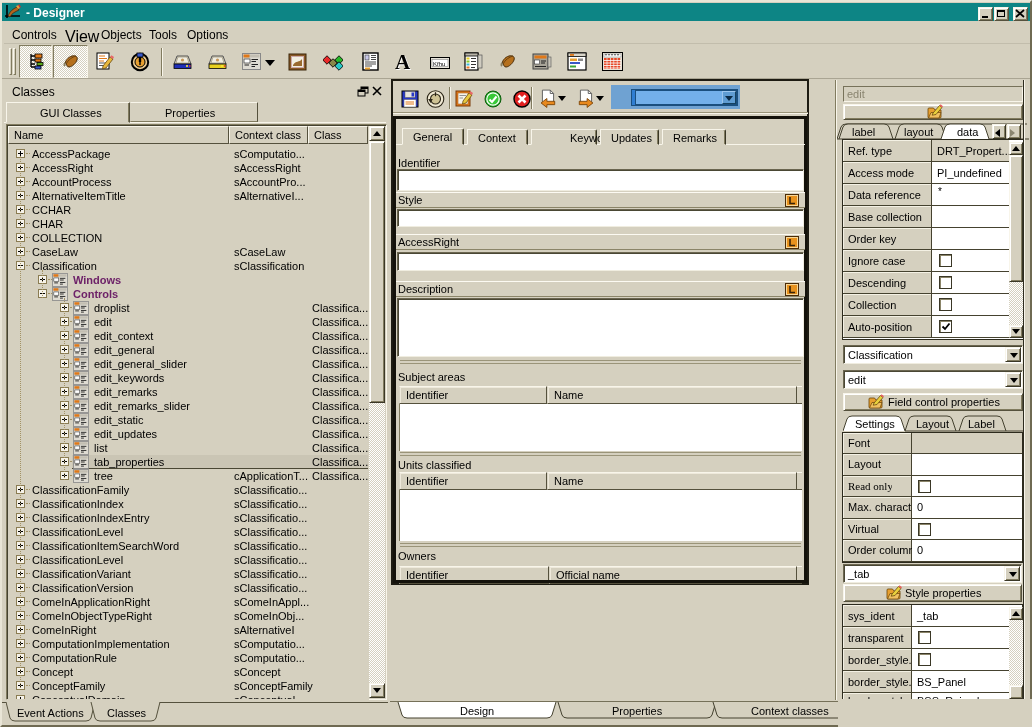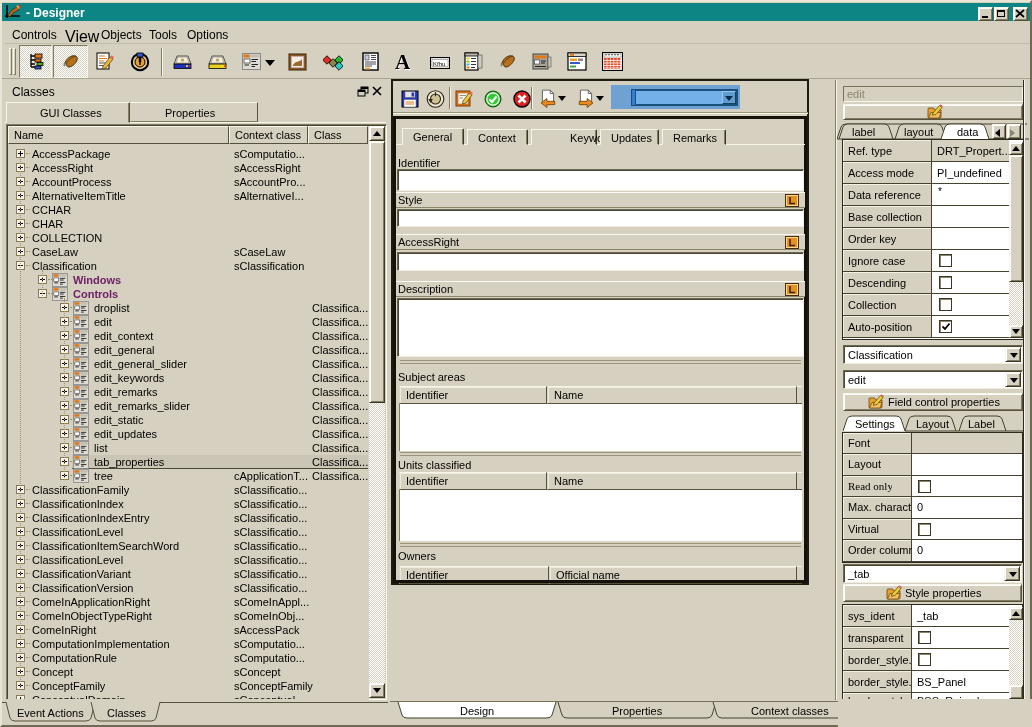--- a/index.html
+++ b/index.html
@@ -543,21 +543,21 @@
       </div>
 <div class="abs" style="left:24px;top:535px;width:4px;height:1px;border-top:1px dotted #a39264;"></div>
 <div class="lbl" style="left:30px;top:530px;">ComeInObjectTypeRight</div>
 <div class="lbl" style="left:232px;top:530px;">sComeInObj...</div>
 <div class="abs" style="left:14px;top:545px;width:9px;height:9px;background:#f6f3ea;border:1px solid #8a7c52;">
         <div class="abs" style="left:1px;top:3px;width:5px;height:1px;background:#000;"></div>
         <div class="abs" style="left:3px;top:1px;width:1px;height:5px;background:#000;"></div>
       </div>
 <div class="abs" style="left:24px;top:549px;width:4px;height:1px;border-top:1px dotted #a39264;"></div>
 <div class="lbl" style="left:30px;top:544px;">ComeInRight</div>
-<div class="lbl" style="left:232px;top:544px;">sAccessPack</div>
+<div class="lbl" style="left:232px;top:544px;">sAlternativeI</div>
 <div class="abs" style="left:14px;top:559px;width:9px;height:9px;background:#f6f3ea;border:1px solid #8a7c52;">
         <div class="abs" style="left:1px;top:3px;width:5px;height:1px;background:#000;"></div>
         <div class="abs" style="left:3px;top:1px;width:1px;height:5px;background:#000;"></div>
       </div>
 <div class="abs" style="left:24px;top:563px;width:4px;height:1px;border-top:1px dotted #a39264;"></div>
 <div class="lbl" style="left:30px;top:558px;">ComputationImplementation</div>
 <div class="lbl" style="left:232px;top:558px;">sComputatio...</div>
 <div class="abs" style="left:14px;top:573px;width:9px;height:9px;background:#f6f3ea;border:1px solid #8a7c52;">
         <div class="abs" style="left:1px;top:3px;width:5px;height:1px;background:#000;"></div>
         <div class="abs" style="left:3px;top:1px;width:1px;height:5px;background:#000;"></div>

